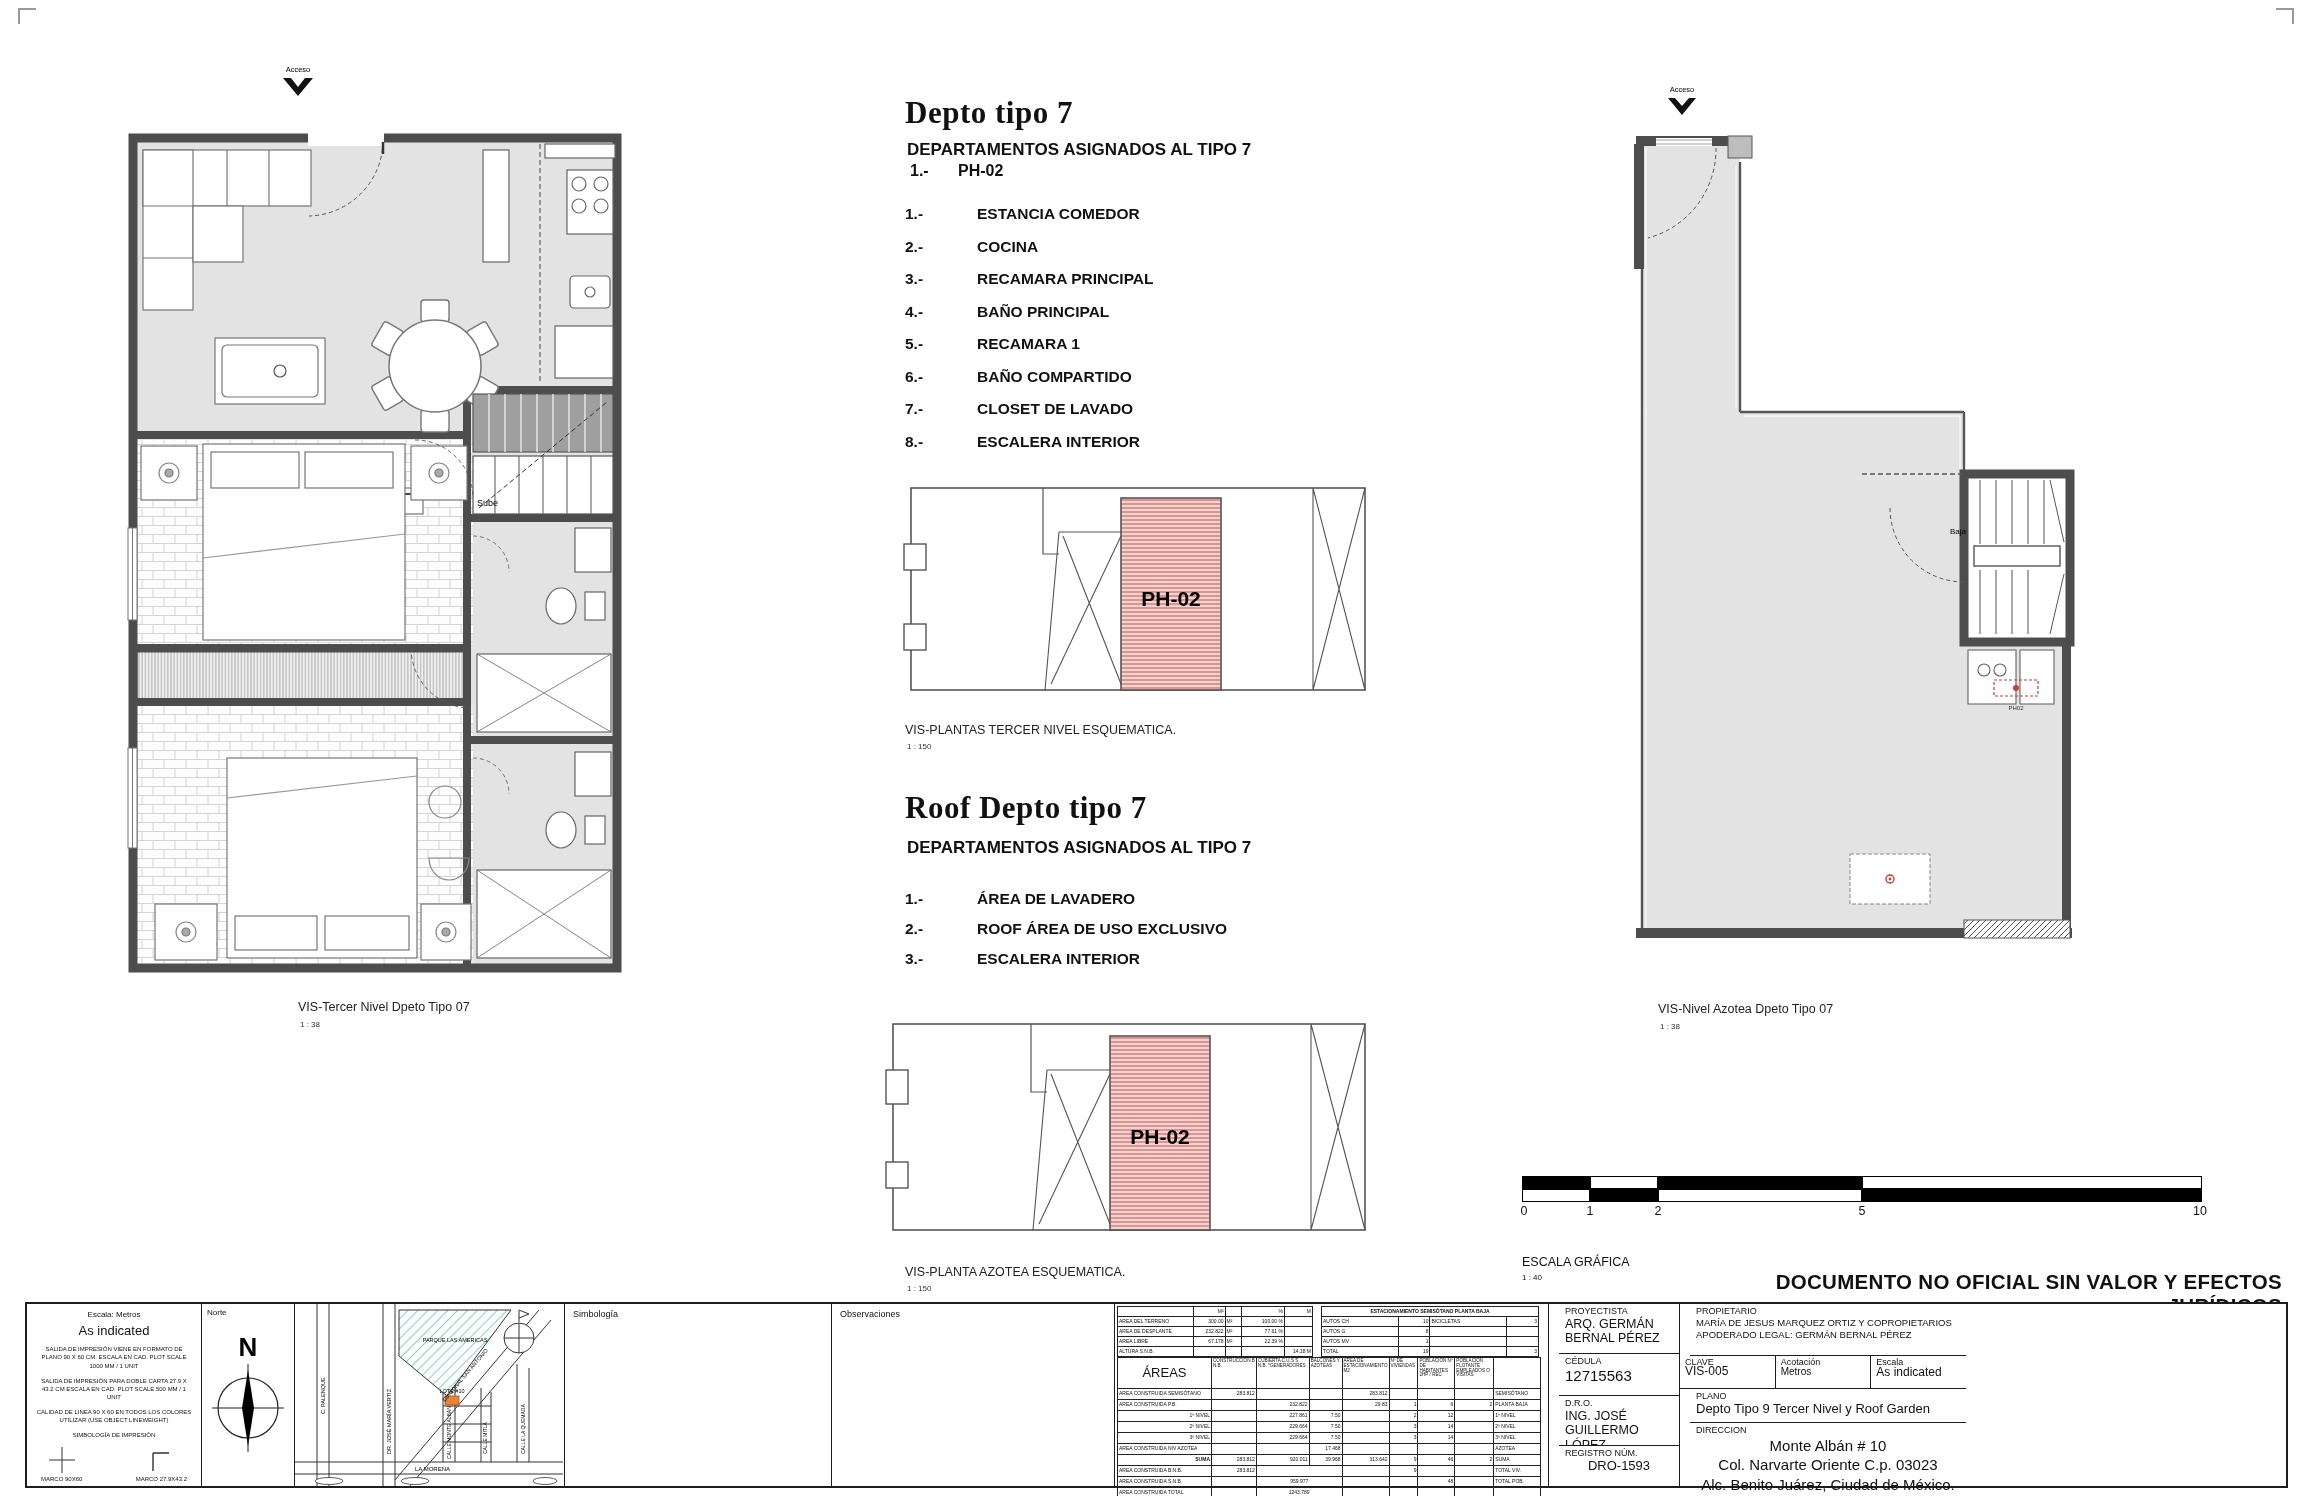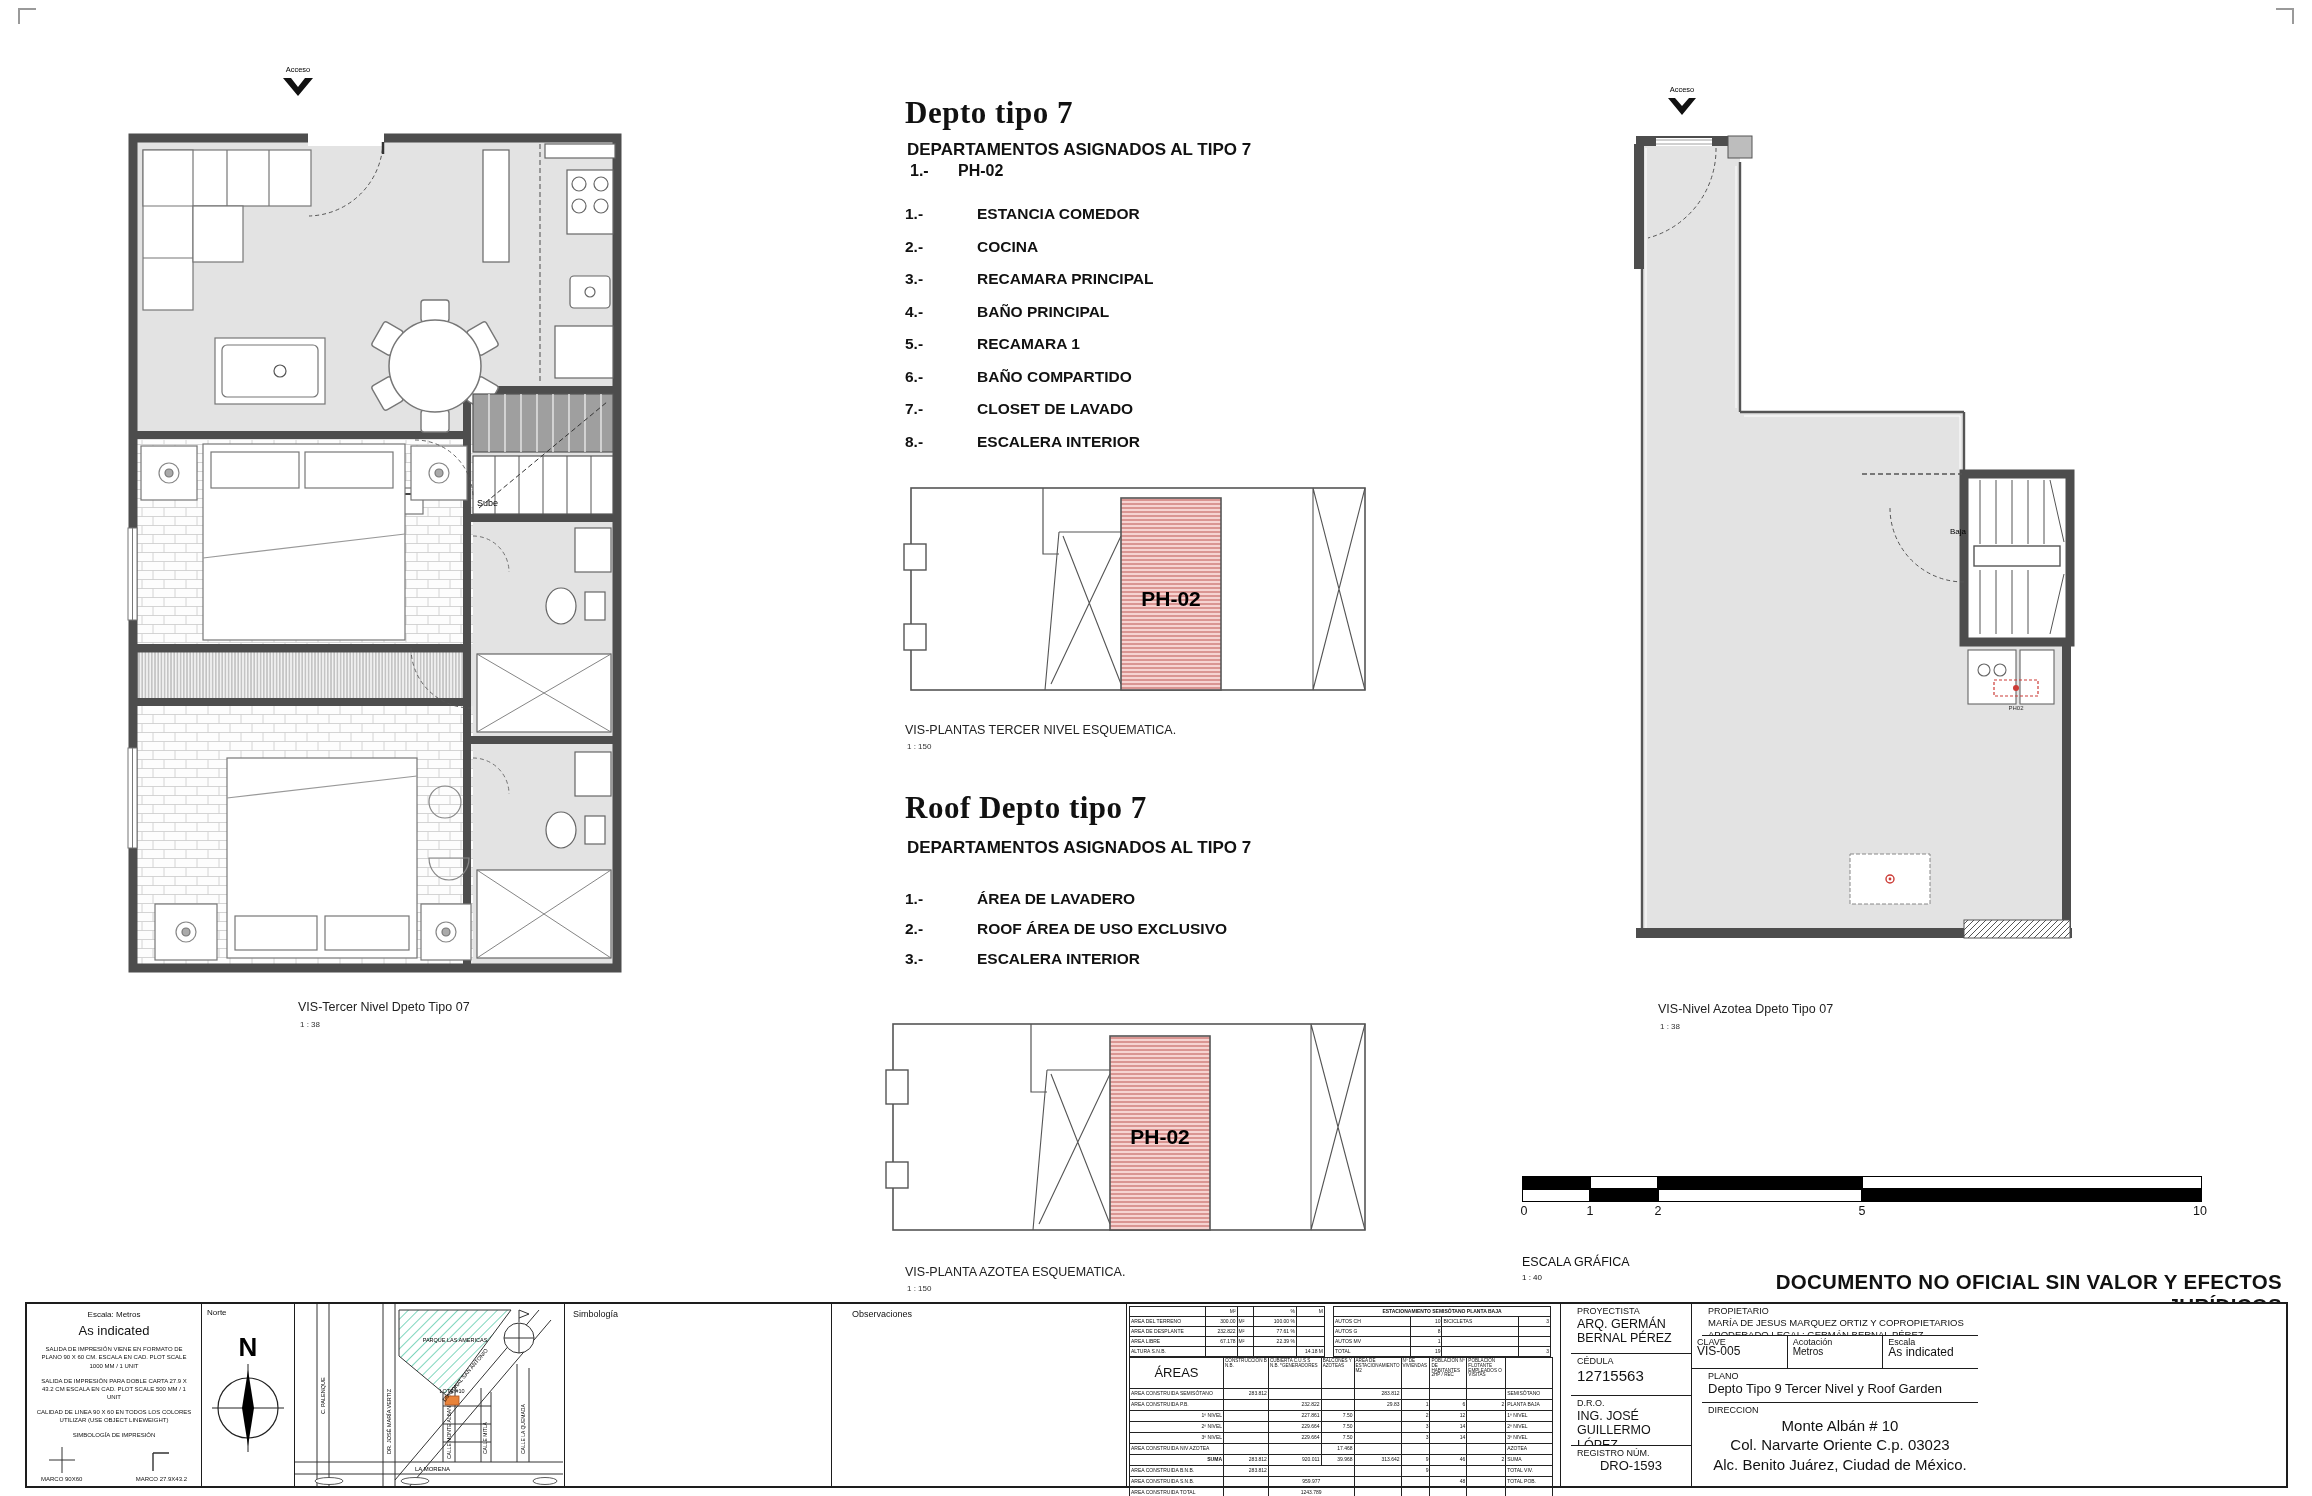--- a/index.html
+++ b/index.html
@@ -35,21 +35,21 @@
   #logo .l2{font-size:20px;letter-spacing:1px;margin-top:2px;}
   #printinfo{width:175px;text-align:center;font-size:6px;line-height:1.35;padding:4px 8px;}
   #printinfo .esc{font-size:8px;margin-top:2px;}
   #printinfo .asind{font-size:13px;margin:1px 0 6px;}
   #printinfo p{margin:0 0 7px;}
   #printinfo .marks{display:flex;justify-content:space-between;margin-top:8px;padding:0 6px;align-items:flex-end;}
   #printinfo .mk{font-size:6px;}
   #norte{width:93px;}
   #norte .lbl{position:absolute;left:5px;top:4px;font-size:8px;}
   #mapcell{width:270px;overflow:hidden;}
-  #simb{width:267px;} #obs{width:283px;margin-left:12px;}
+  #simb{width:267px;} #obs{width:283px;}
   .celllbl{position:absolute;left:8px;top:5px;font-size:9px;}
   #areascell{width:434px;padding:2px;font-size:5px;}
   .mini{border-collapse:collapse;float:left;}
   .mini td{border:0.8px solid #222;padding:0 1px;height:9px;font-size:5px;line-height:1;}
   .mini .num{text-align:right;}
   table.at{border-collapse:collapse;clear:both;margin-top:3px;}
   table.at td{border:0.8px solid #222;font-size:5px;line-height:1.05;padding:0 1px;height:10px;}
   table.at td.hd{font-size:4.6px;vertical-align:top;padding-top:1px;}
   table.at td.big{font-size:13px;text-align:center;font-weight:normal;}
   table.at td.num{text-align:right;}
@@ -678,21 +678,21 @@
       <div class="row" style="height:50px;">
         <div class="clbl">D.R.O.</div>
         <div class="cval">ING. JOSÉ GUILLERMO LÓPEZ RODRÍGUEZ</div>
       </div>
       <div class="row" style="height:40px;">
         <div class="clbl">REGISTRO NÚM.</div>
         <div class="cval" style="font-size:13px;text-align:center;">DRO-1593</div>
       </div>
     </div>
     <div class="tbcell credcell" id="prop">
-      <div class="row" style="height:32px;">
+      <div class="row" style="height:52px;">
         <div class="clbl">PROPIETARIO</div>
         <div style="font-size:9.5px;line-height:1.25;">MARÍA DE JESUS MARQUEZ ORTIZ Y COPROPIETARIOS</div>
         <div style="font-size:9.5px;line-height:1.25;">APODERADO LEGAL: GERMÁN BERNAL PÉREZ</div>
       </div>
       <div class="threecol" style="height:32px;">
         <div>
             <div class="clbl">CLAVE</div>
             <div class="cval" style="font-size:12px;margin-top:-3px;">VIS-005</div>
           </div>
         <div>

